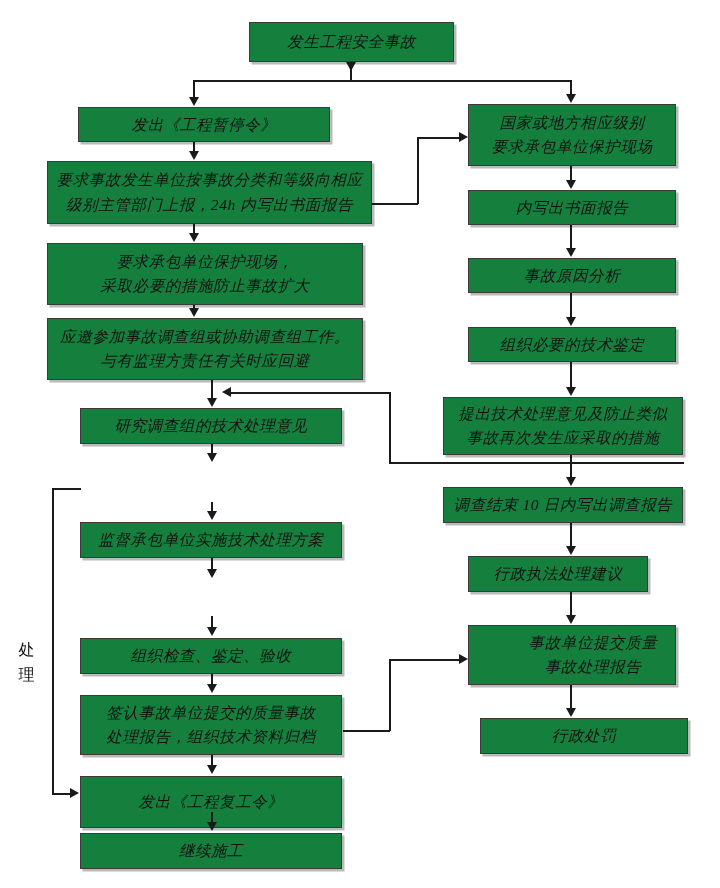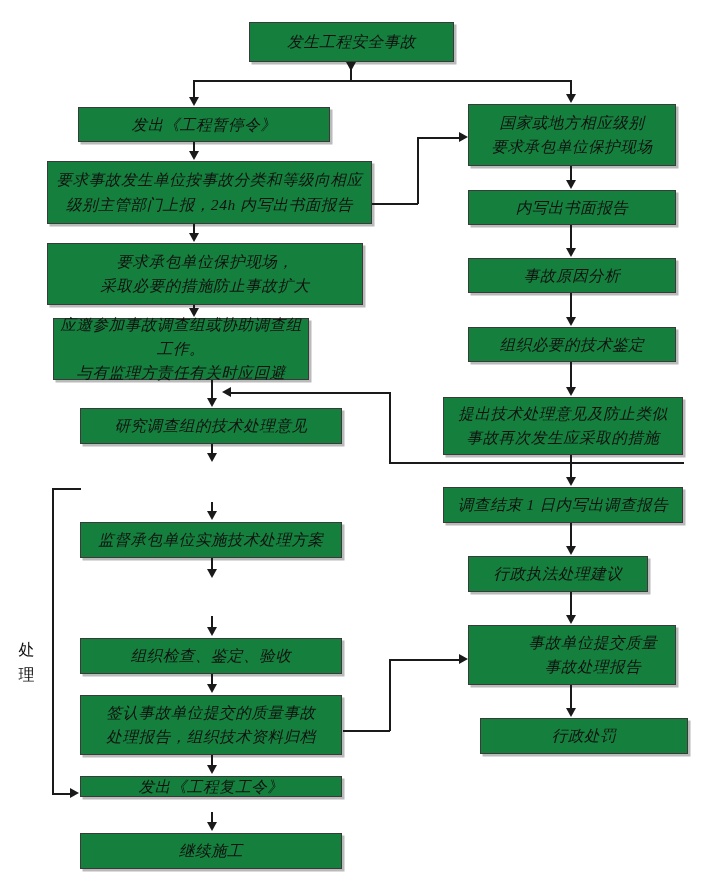--- a/index.html
+++ b/index.html
@@ -79,51 +79,51 @@
   <div class="node" style="left:249px; top:22px; width:205px; height:40px;">发生工程安全事故</div>
 
   <div class="node" style="left:78px; top:107px; width:252px; height:35px;">发出《工程暂停令》</div>
 
   <div class="node two-line" style="left:47px; top:161px; width:325px; height:63px;">要求事故发生单位按事故分类和等级向相应
 级别主管部门上报，24h 内写出书面报告</div>
 
   <div class="node two-line" style="left:47px; top:243px; width:316px; height:62px;">要求承包单位保护现场，
 采取必要的措施防止事故扩大</div>
 
-  <div class="node two-line" style="left:53px; top:318px; width:256px; height:62px;">应邀参加事故调查组或协助调查组工作。
+  <div class="node two-line" style="left:47px; top:318px; width:316px; height:62px;">应邀参加事故调查组或协助调查组工作。
 与有监理方责任有关时应回避</div>
 
   <div class="node" style="left:80px; top:408px; width:262px; height:36px;">研究调查组的技术处理意见</div>
 
 
   <div class="node" style="left:80px; top:522px; width:262px; height:36px;">监督承包单位实施技术处理方案</div>
 
 
   <div class="node" style="left:80px; top:638px; width:262px; height:36px;">组织检查、鉴定、验收</div>
 
   <div class="node two-line" style="left:80px; top:695px; width:262px; height:60px;">签认事故单位提交的质量事故
 处理报告，组织技术资料归档</div>
 
-  <div class="node" style="left:80px; top:776px; width:262px; height:21px;">发出《工程复工令》</div>
+  <div class="node" style="left:80px; top:776px; width:262px; height:52px;">发出《工程复工令》</div>
 
   <div class="node" style="left:80px; top:833px; width:262px; height:36px;">继续施工</div>
 
   <div class="node two-line" style="left:468px; top:104px; width:208px; height:62px;">国家或地方相应级别
 要求承包单位保护现场</div>
 
   <div class="node" style="left:468px; top:190px; width:208px; height:35px;">内写出书面报告</div>
 
   <div class="node" style="left:468px; top:258px; width:208px; height:35px;">事故原因分析</div>
 
   <div class="node" style="left:468px; top:327px; width:208px; height:35px;">组织必要的技术鉴定</div>
 
   <div class="node two-line" style="left:443px; top:397px; width:240px; height:58px;">提出技术处理意见及防止类似
 事故再次发生应采取的措施</div>
 
-  <div class="node" style="left:443px; top:487px; width:240px; height:36px;">调查结束 1 日内写出调查报告</div>
+  <div class="node" style="left:443px; top:487px; width:240px; height:36px;">调查结束 10 日内写出调查报告</div>
 
   <div class="node" style="left:468px; top:556px; width:180px; height:36px;">行政执法处理建议</div>
 
   <div class="node two-line" style="left:468px; top:625px; width:208px; height:60px;padding-left:48px;">事故单位提交质量
 事故处理报告</div>
 
   <div class="node" style="left:468px; top:718px; width:208px; height:36px;margin-left:12px;">行政处罚</div>
 
   <div class="ln v" style="left:350px; top:62px; height:19px;"></div>
   <div class="arw down" style="left:346px; top:62px;"></div>

